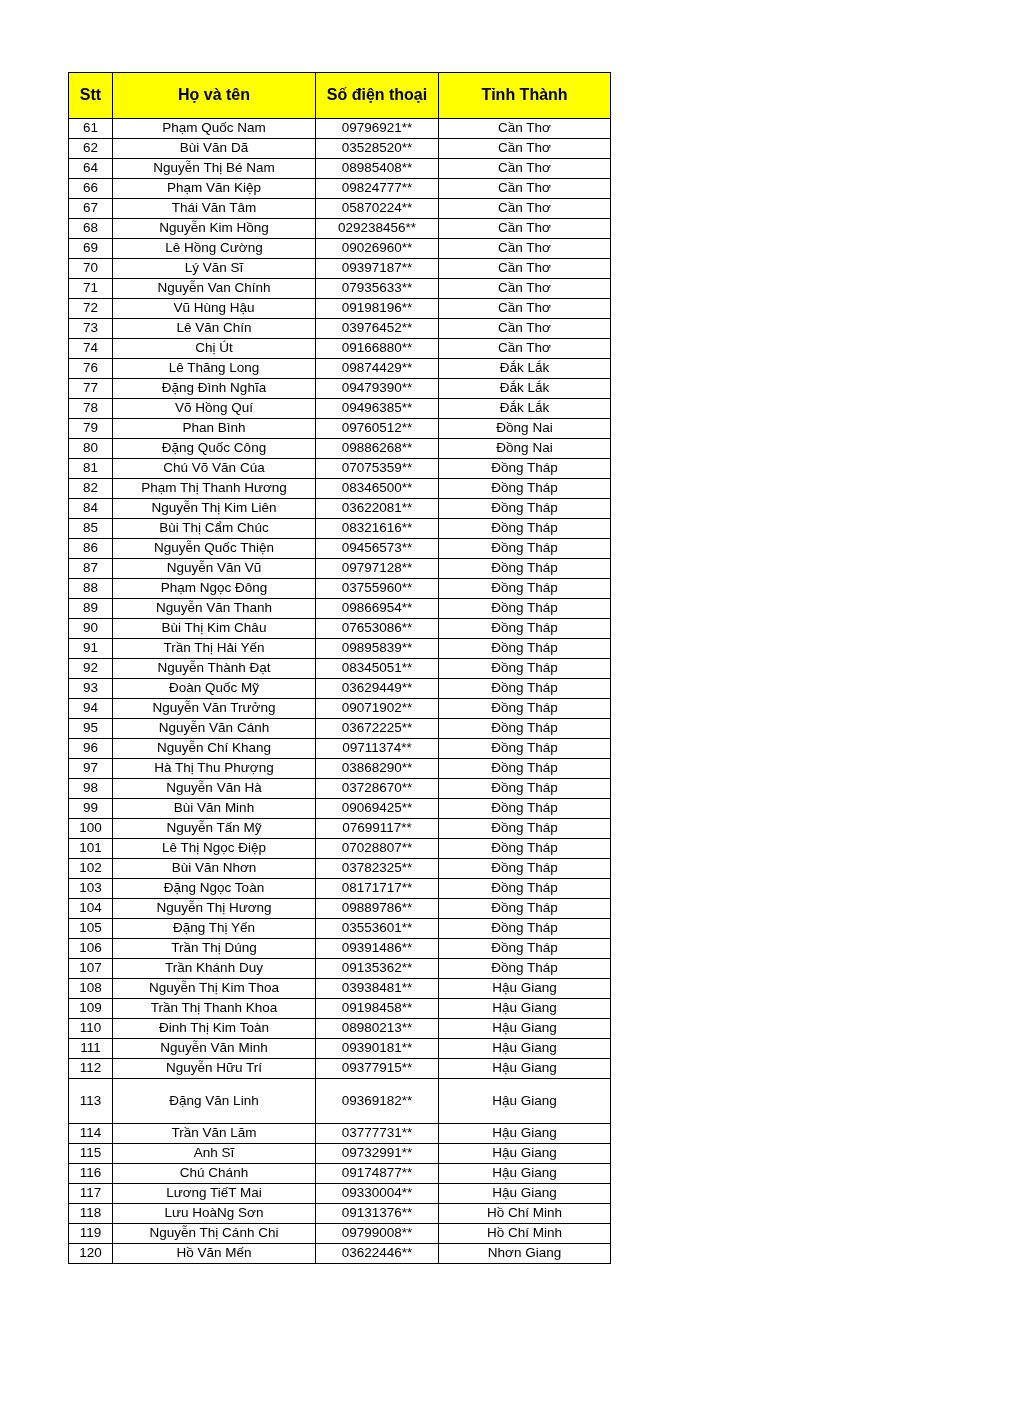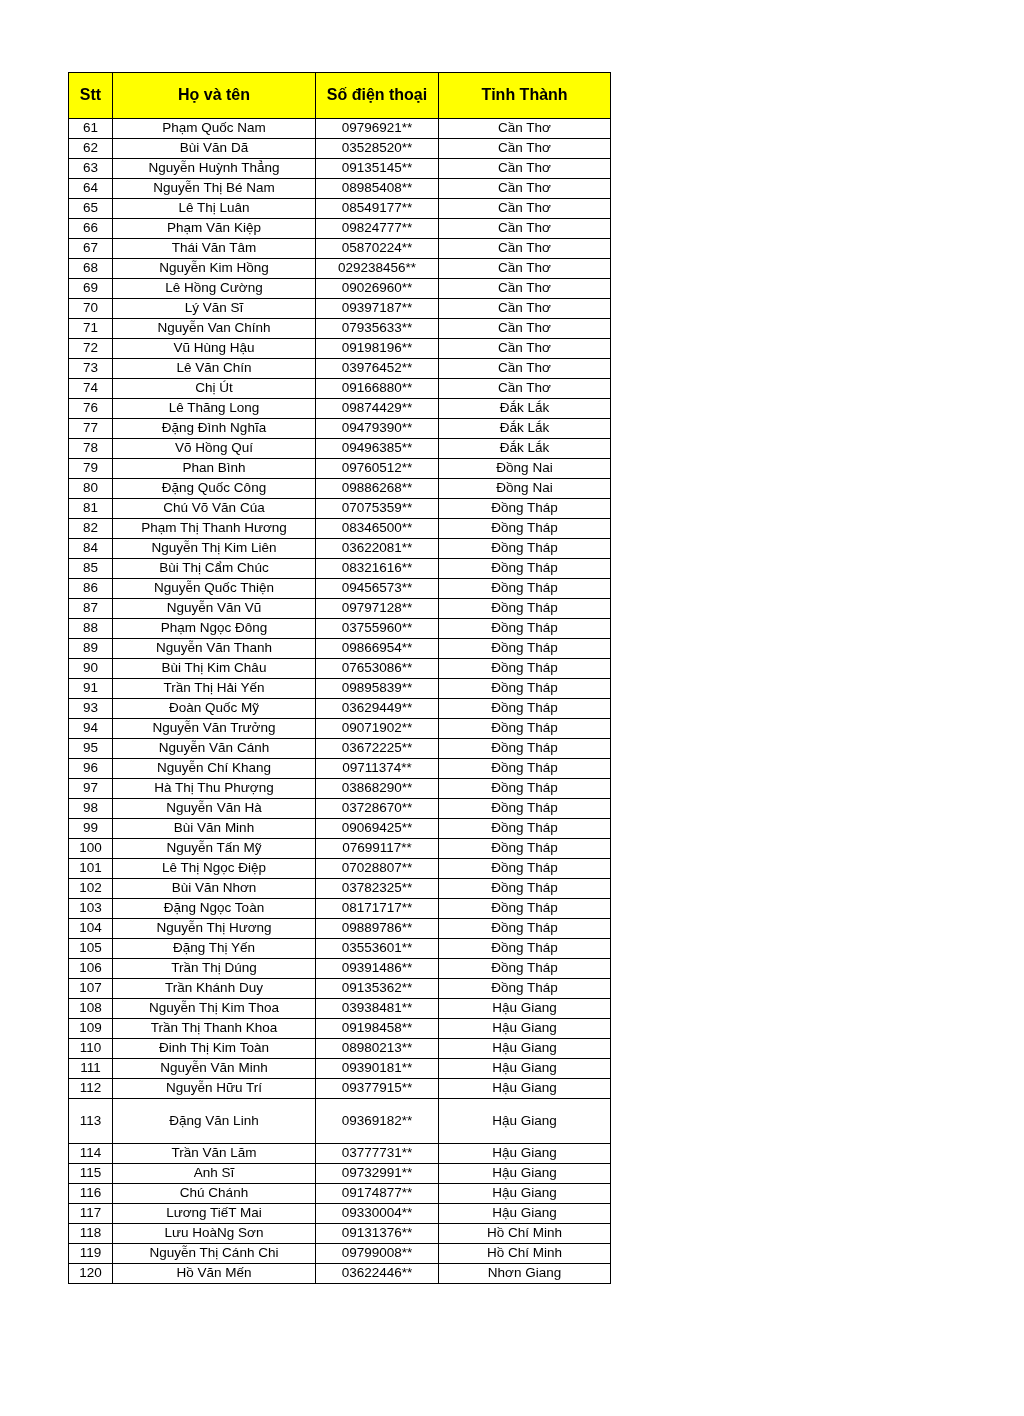--- a/index.html
+++ b/index.html
@@ -84,35 +84,23 @@
             <td>09796921**</td>
             <td>Cần Thơ</td>
           </tr>
           <tr>
             <td>62</td>
             <td>Bùi Văn Dã</td>
             <td>03528520**</td>
             <td>Cần Thơ</td>
           </tr>
           <tr>
-            <td>63</td>
-            <td>Nguyễn Huỳnh Thẳng</td>
-            <td>09135145**</td>
-            <td>Cần Thơ</td>
-          </tr>
-          <tr>
             <td>64</td>
             <td>Nguyễn Thị Bé Nam</td>
             <td>08985408**</td>
-            <td>Cần Thơ</td>
-          </tr>
-          <tr>
-            <td>65</td>
-            <td>Lê Thị Luân</td>
-            <td>08549177**</td>
             <td>Cần Thơ</td>
           </tr>
           <tr>
             <td>66</td>
             <td>Phạm Văn Kiệp</td>
             <td>09824777**</td>
             <td>Cần Thơ</td>
           </tr>
           <tr>
             <td>67</td>
@@ -243,20 +231,26 @@
           <tr>
             <td>90</td>
             <td>Bùi Thị Kim Châu</td>
             <td>07653086**</td>
             <td>Đồng Tháp</td>
           </tr>
           <tr>
             <td>91</td>
             <td>Trần Thị Hải Yến</td>
             <td>09895839**</td>
+            <td>Đồng Tháp</td>
+          </tr>
+          <tr>
+            <td>92</td>
+            <td>Nguyễn Thành Đạt</td>
+            <td>08345051**</td>
             <td>Đồng Tháp</td>
           </tr>
           <tr>
             <td>93</td>
             <td>Đoàn Quốc Mỹ</td>
             <td>03629449**</td>
             <td>Đồng Tháp</td>
           </tr>
           <tr>
             <td>94</td>

